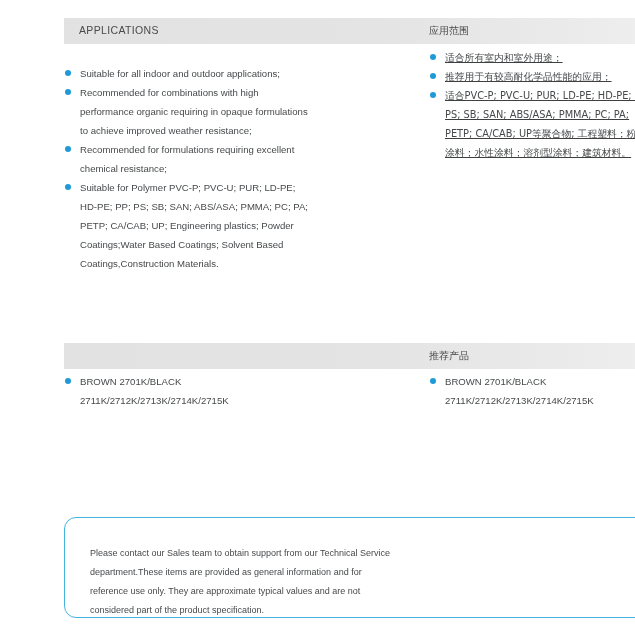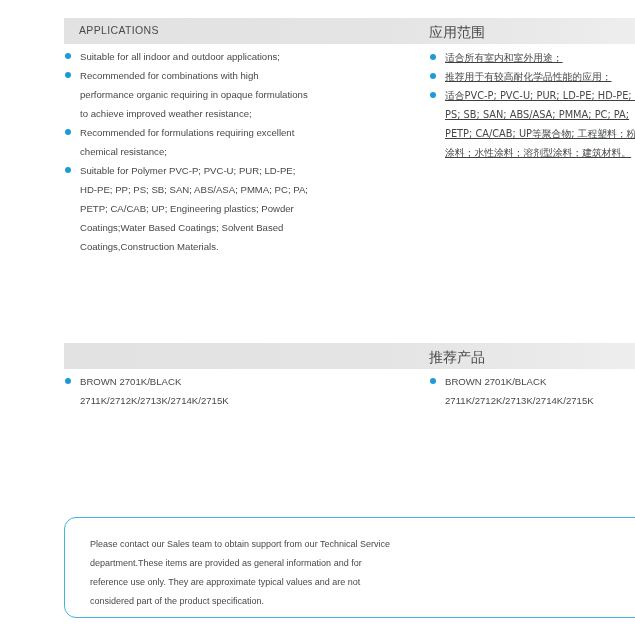--- a/index.html
+++ b/index.html
@@ -37,21 +37,21 @@
     top: 6px;
     font-size: 10.5px;
     letter-spacing: 0.35px;
     color: #4a4a4a;
     white-space: nowrap;
   }
   .section-bar .bar-title-zh {
     position: absolute;
     left: 365px;
     top: 6px;
-    font-size: 14px;
+    font-size: 10px;
     color: #4a4a4a;
     white-space: nowrap;
     font-family: "DejaVu Sans", "Liberation Sans", sans-serif;
   }
 
   
   .col {
     position: absolute;
   }
   .col-en { left: 20px; width: 250px; }
@@ -97,41 +97,41 @@
     width: 598px;
     height: 101px;
     border: 1px solid #45b3e0;
     border-radius: 12px;
     box-sizing: border-box;
     background: #ffffff;
   }
   .disclaimer-en {
     position: absolute;
     left: 25px;
-    top: 17px;
+    top: 26px;
     width: 300px;
     font-size: 9px;
     line-height: 19px;
     color: #47494b;
   }
   .disclaimer-zh {
     position: absolute;
     left: 353px;
     top: 17px;
     width: 226px;
     font-size: 9.2px;
     line-height: 19px;
     color: #47494b;
     text-indent: 18px;
     font-family: "DejaVu Sans", "Liberation Sans", sans-serif;
   }
 
   
   #bar-applications { top: 18px; }
-  #list-applications-en { top: 47px; }
+  #list-applications-en { top: 64px; }
   #list-applications-zh { top: 48px; text-decoration: underline; }
   #bar-recommended { top: 343px; }
   #list-recommended-en { top: 372px; }
   #list-recommended-zh { top: 372px; }
 </style>
 </head>
 <body>
 
 <div class="page">
 

